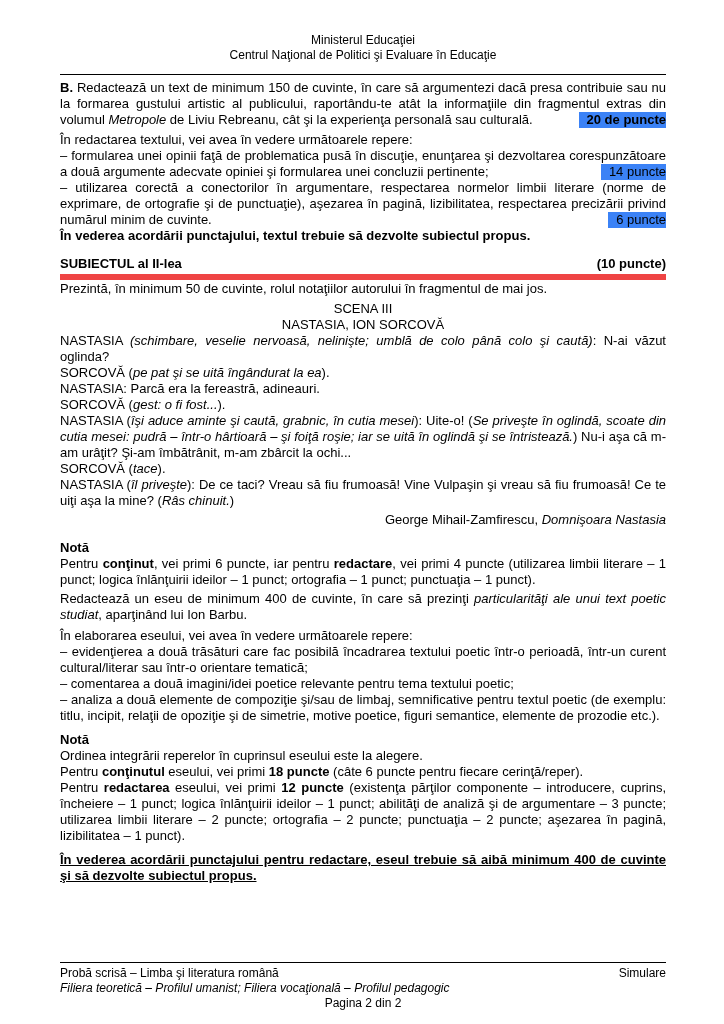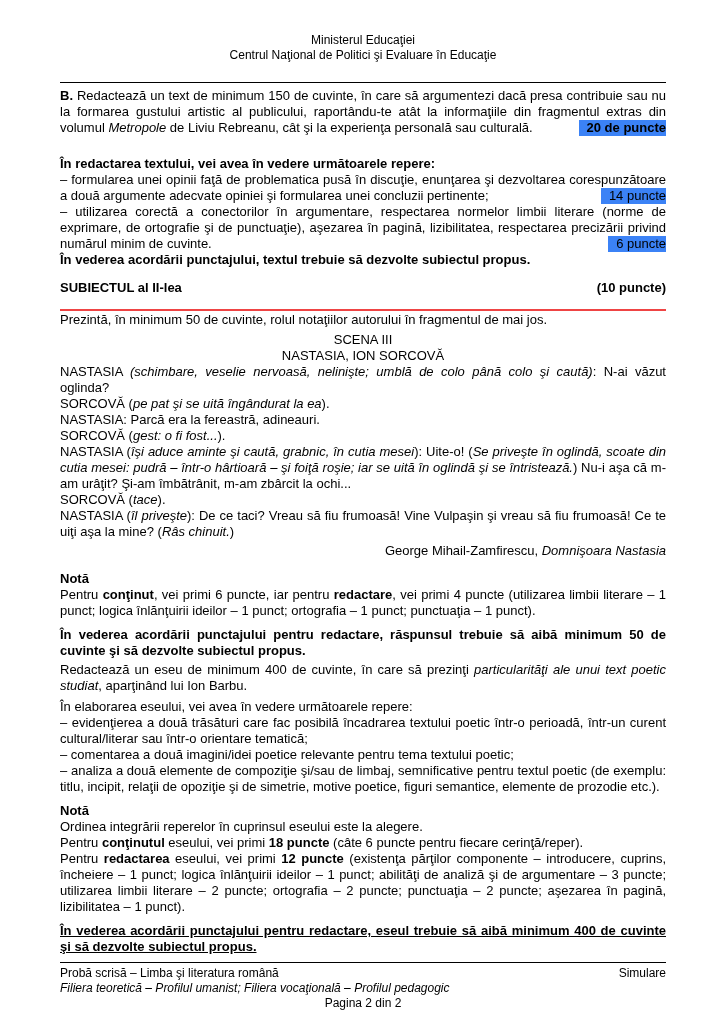--- a/index.html
+++ b/index.html
@@ -1,27 +1,27 @@
 <!DOCTYPE html>
 <html><head>
 <meta charset="utf-8">
 <style>
   * { margin: 0; padding: 0; box-sizing: border-box; }
   html, body { width: 724px; height: 1024px; background: #ffffff; overflow: hidden; }
   body { font-family: "Liberation Sans", "DejaVu Sans", sans-serif; color: #000; }
   .page { position: relative; width: 724px; height: 1024px; padding: 33px 58px 0 60px; background: #fff; }
 
-  .doc-header { text-align: center; font-size: 12px; line-height: 15px; padding-bottom: 19px; border-bottom: 1.6px solid #000; }
+  .doc-header { text-align: center; font-size: 12px; line-height: 15px; padding-bottom: 11px; border-bottom: 1.6px solid #000; }
 
   .content { padding-top: 5px; font-size: 13px; line-height: 16px; }
   .blk { position: relative; }
   .p  { text-align: justify; }
   .pc { text-align: center; }
   .pr { text-align: right; }
-  .ph { display: flex; justify-content: space-between; font-weight: bold; border-bottom: 2px solid #ef4444; padding-bottom: 13px; }
+  .ph { display: flex; justify-content: space-between; font-weight: bold; border-bottom: 6px solid #ef4444; padding-bottom: 2px; }
   .b { font-weight: bold; }
   .i { font-style: italic; }
   .pts { position: absolute; right: 0; bottom: 0; background: #3b82f6; padding-left: 8px; }
 
   .doc-footer { position: absolute; left: 60px; right: 58px; top: 962px; border-top: 1.6px solid #000; font-size: 12px; line-height: 15px; padding-top: 3px; }
   .frow { display: flex; justify-content: space-between; }
   .fitalic { font-style: italic; }
   .fcenter { text-align: center; }
 </style>
 </head>
@@ -29,42 +29,41 @@
 
 <div class="page">
 
   <header class="doc-header">
     <div>Ministerul Educaţiei</div>
     <div>Centrul Naţional de Politici şi Evaluare în Educaţie</div>
   </header>
 
   <main class="content">
       <div class="blk p"><span class="b">B.</span><span> Redactează un text de minimum 150 de cuvinte, în care să argumentezi dacă presa contribuie sau nu la formarea gustului artistic al publicului, raportându-te atât la informaţiile din fragmentul extras din volumul </span><span class="i">Metropole</span><span> de Liviu Rebreanu, cât şi la experienţa personală sau culturală.</span><span class="b pts">20 de puncte</span></div>
-      <div class="blk p" style="margin-top: 20px; font-weight: bold;"><span>În redactarea textului, vei avea în vedere următoarele repere:</span></div>
+      <div class="blk p" style="margin-top: 4px;"><span>În redactarea textului, vei avea în vedere următoarele repere:</span></div>
       <div class="blk p"><span>– formularea unei opinii faţă de problematica pusă în discuţie, enunţarea şi dezvoltarea corespunzătoare a două argumente adecvate opiniei şi formularea unei concluzii pertinente;</span><span class="pts">14 puncte</span></div>
       <div class="blk p"><span>– utilizarea corectă a conectorilor în argumentare, respectarea normelor limbii literare (norme de exprimare, de ortografie şi de punctuaţie), aşezarea în pagină, lizibilitatea, respectarea precizării privind numărul minim de cuvinte.</span><span class="pts">6 puncte</span></div>
       <div class="blk p"><span class="b">În vederea acordării punctajului, textul trebuie să dezvolte subiectul propus.</span></div>
       <div class="blk ph" style="margin-top: 12px;">
         <span><span class="b">SUBIECTUL al II-lea</span></span>
         <span class="b">(10 puncte)</span>
       </div>
       <div class="blk p" style="margin-top: 1px;"><span>Prezintă, în minimum 50 de cuvinte, rolul notaţiilor autorului în fragmentul de mai jos.</span></div>
       <div class="blk pc" style="margin-top: 4px;"><span>SCENA III</span></div>
       <div class="blk pc"><span>NASTASIA, ION SORCOVĂ</span></div>
       <div class="blk p"><span>NASTASIA </span><span class="i">(schimbare, veselie nervoasă, nelinişte; umblă de colo până colo şi caută)</span><span>: N-ai văzut oglinda?</span></div>
       <div class="blk p"><span>SORCOVĂ (</span><span class="i">pe pat şi se uită îngândurat la ea</span><span>).</span></div>
       <div class="blk p"><span>NASTASIA: Parcă era la fereastră, adineauri.</span></div>
       <div class="blk p"><span>SORCOVĂ (</span><span class="i">gest: o fi fost...</span><span>).</span></div>
       <div class="blk p"><span>NASTASIA (</span><span class="i">îşi aduce aminte şi caută, grabnic, în cutia mesei</span><span>): Uite-o! (</span><span class="i">Se priveşte în oglindă, scoate din cutia mesei: pudră – într-o hârtioară – şi foiţă roşie; iar se uită în oglindă şi se întristează.</span><span>) Nu-i aşa că m-am urâţit? Şi-am îmbătrânit, m-am zbârcit la ochi...</span></div>
       <div class="blk p"><span>SORCOVĂ (</span><span class="i">tace</span><span>).</span></div>
       <div class="blk p"><span>NASTASIA (</span><span class="i">îl priveşte</span><span>): De ce taci? Vreau să fiu frumoasă! Vine Vulpaşin şi vreau să fiu frumoasă! Ce te uiţi aşa la mine? (</span><span class="i">Râs chinuit.</span><span>)</span></div>
       <div class="blk pr" style="margin-top: 3px;"><span>George Mihail-Zamfirescu, </span><span class="i">Domnişoara Nastasia</span></div>
       <div class="blk p" style="margin-top: 12px;"><span class="b">Notă</span></div>
       <div class="blk p"><span>Pentru </span><span class="b">conţinut</span><span>, vei primi 6 puncte, iar pentru </span><span class="b">redactare</span><span>, vei primi 4 puncte (utilizarea limbii literare – 1 punct; logica înlănţuirii ideilor – 1 punct; ortografia – 1 punct; punctuaţia – 1 punct).</span></div>
-      <div class="blk p" style="margin-top: 8px;"><span class="b">În vederea acordării punctajului pentru redactare, răspunsul trebuie să aibă minimum 50 de cuvinte şi să dezvolte subiectul propus.</span></div>
       <div class="blk p" style="margin-top: 3px;"><span>Redactează un eseu de minimum 400 de cuvinte, în care să prezinţi </span><span class="i">particularităţi ale unui text poetic studiat</span><span>, aparţinând lui Ion Barbu.</span></div>
       <div class="blk p" style="margin-top: 5px;"><span>În elaborarea eseului, vei avea în vedere următoarele repere:</span></div>
       <div class="blk p"><span>– evidenţierea a două trăsături care fac posibilă încadrarea textului poetic într-o perioadă, într-un curent cultural/literar sau într-o orientare tematică;</span></div>
       <div class="blk p"><span>– comentarea a două imagini/idei poetice relevante pentru tema textului poetic;</span></div>
       <div class="blk p"><span>– analiza a două elemente de compoziţie şi/sau de limbaj, semnificative pentru textul poetic (de exemplu: titlu, incipit, relaţii de opoziţie şi de simetrie, motive poetice, figuri semantice, elemente de prozodie etc.).</span></div>
       <div class="blk p" style="margin-top: 8px;"><span class="b">Notă</span></div>
       <div class="blk p"><span>Ordinea integrării reperelor în cuprinsul eseului este la alegere.</span></div>
       <div class="blk p"><span>Pentru </span><span class="b">conţinutul</span><span> eseului, vei primi </span><span class="b">18 puncte</span><span> (câte 6 puncte pentru fiecare cerinţă/reper).</span></div>
       <div class="blk p"><span>Pentru </span><span class="b">redactarea</span><span> eseului, vei primi </span><span class="b">12 puncte</span><span> (existenţa părţilor componente – introducere, cuprins, încheiere – 1 punct; logica înlănţuirii ideilor – 1 punct; abilităţi de analiză şi de argumentare – 3 puncte; utilizarea limbii literare – 2 puncte; ortografia – 2 puncte; punctuaţia – 2 puncte; aşezarea în pagină, lizibilitatea – 1 punct).</span></div>
       <div class="blk p" style="margin-top: 8px; text-decoration: underline;"><span class="b">În vederea acordării punctajului pentru redactare, eseul trebuie să aibă minimum 400 de cuvinte şi să dezvolte subiectul propus.</span></div>

